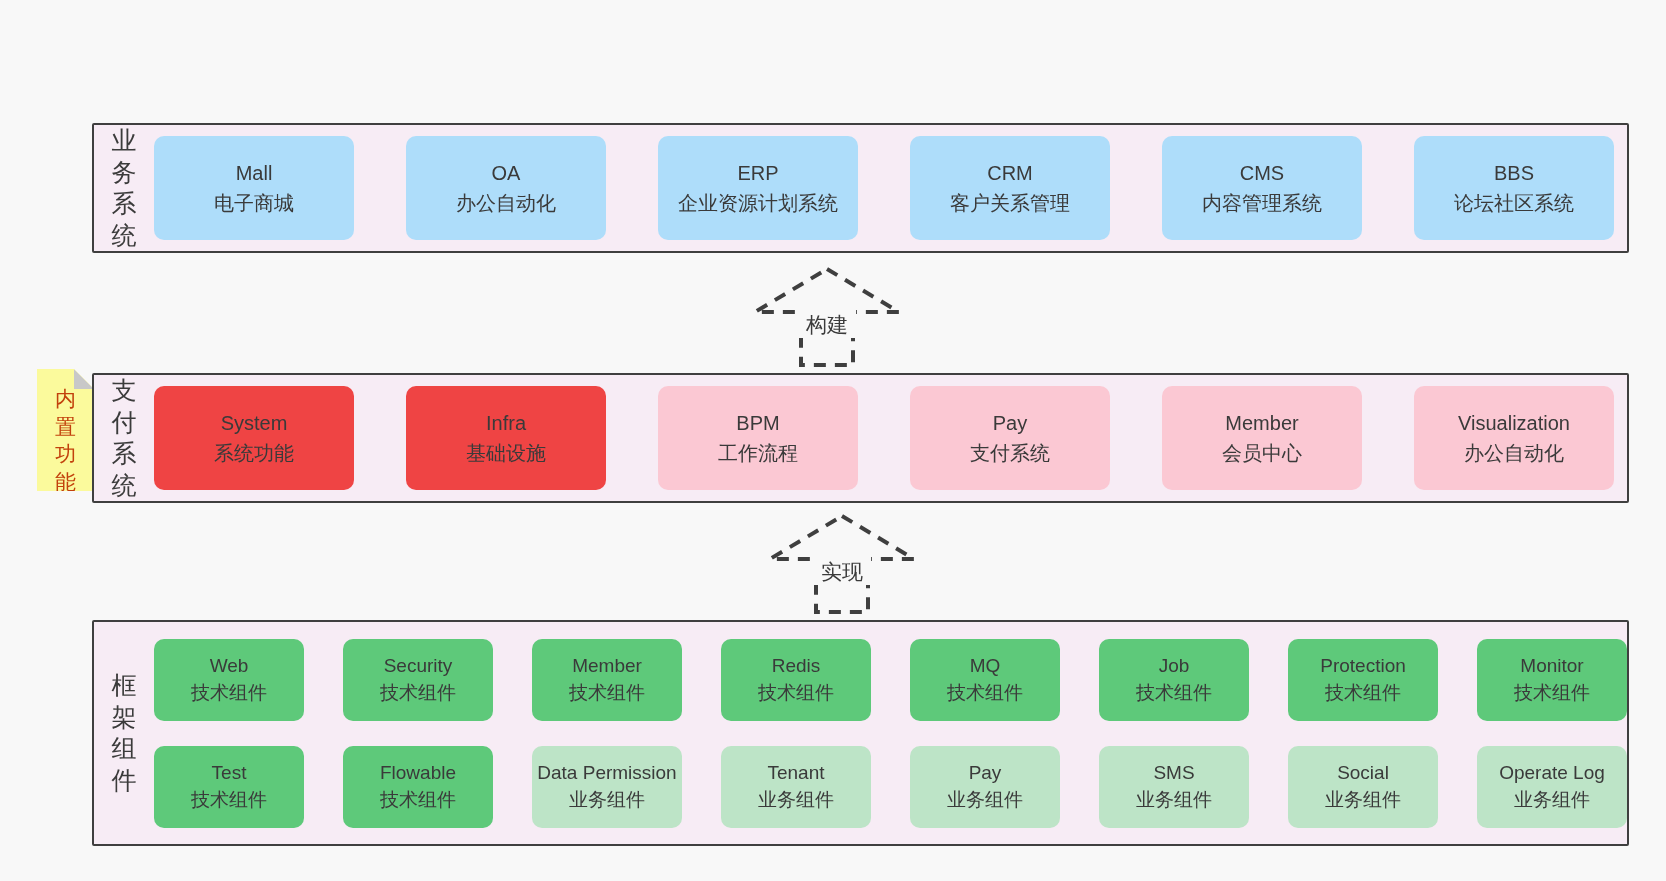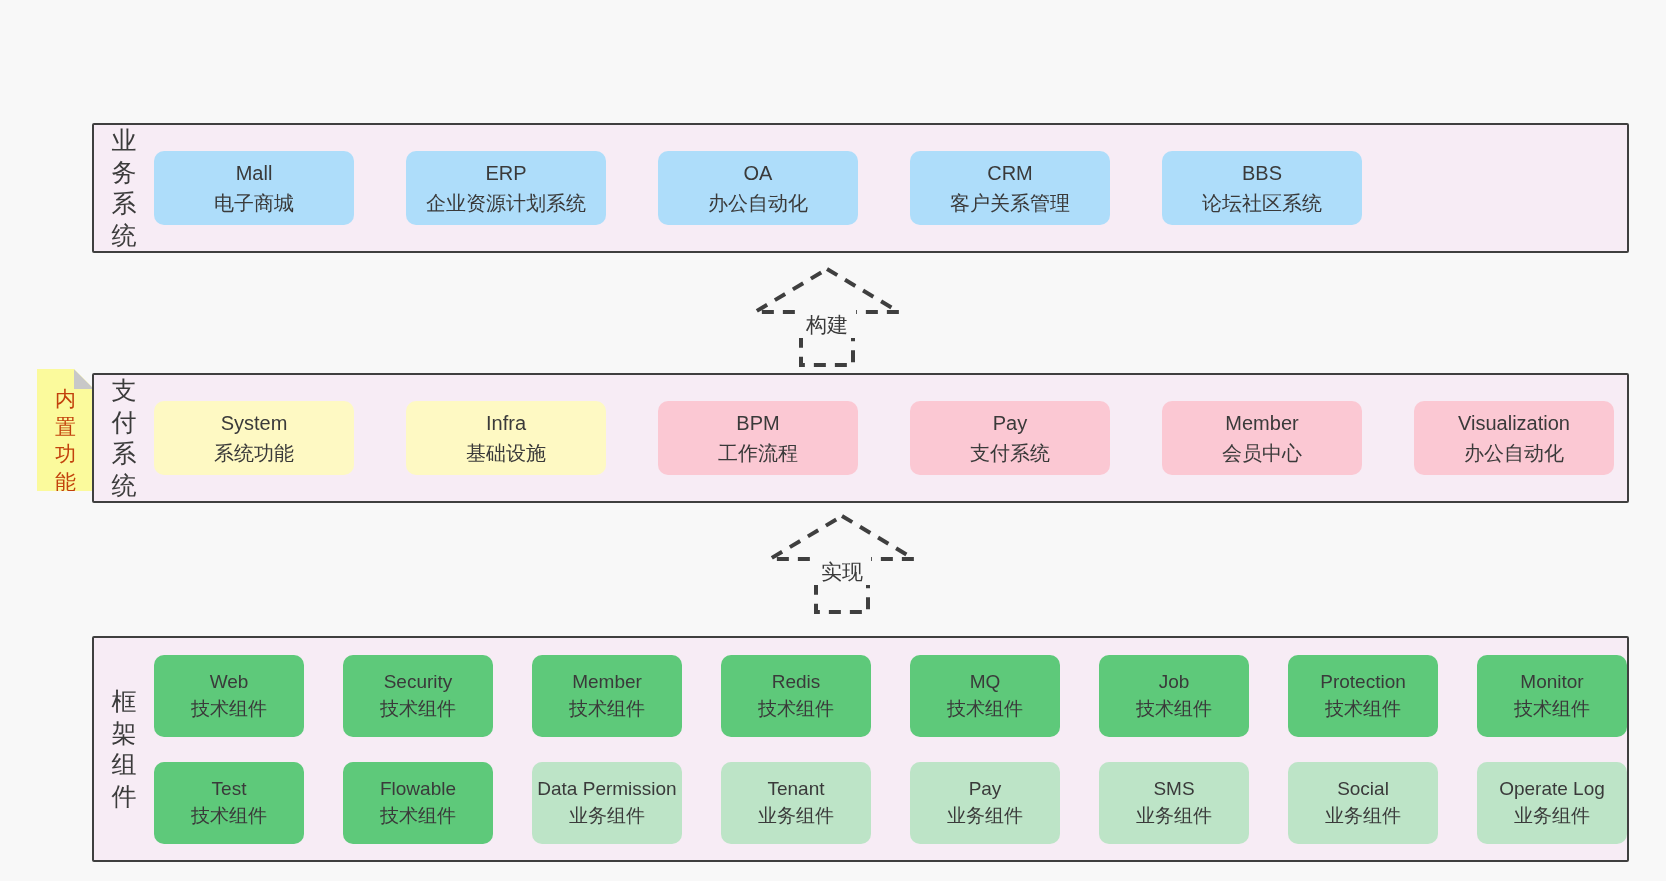--- a/index.html
+++ b/index.html
@@ -23,24 +23,24 @@
   .row6 { display:flex; gap:52px; align-items:center; }
   .grid8 {
     display:grid; grid-template-columns:repeat(8,150px);
     grid-auto-rows:82px; gap:25px 39px; align-items:stretch;
   }
   .box {
     border-radius:10px; display:flex; flex-direction:column;
     justify-content:center; align-items:center; text-align:center;
     font-size:20px; line-height:1.5; color:#3a3a3a;
   }
-  .row6 .box { width:200px; height:74px; }
+  .row6 .box { width:200px; height:104px; }
   .grid8 .box { width:150px; font-size:19px; line-height:1.4; padding:2px 4px; box-sizing:border-box; }
   .t-blue   { background:#aeddfa; }
-  .t-red    { background:#fef9c3; }
+  .t-red    { background:#ef4444; }
   .t-pink   { background:#fbc8d3; }
   .t-green  { background:#5ec97a; }
   .t-lgreen { background:#bde4c7; }
   
   .note {
     position:absolute; width:57px; background:#fbfa9c; z-index:0;
     clip-path:polygon(0 0, calc(100% - 20px) 0, 100% 20px, 100% 100%, 0 100%);
   }
   .note-fold {
     position:absolute; top:0; right:0; width:20px; height:20px;
@@ -56,21 +56,21 @@
     fill:none; stroke:#3f3f3f; stroke-width:4;
     stroke-dasharray:12 9; stroke-linejoin:miter;
   }
   .arrow rect { fill:#f8f8f8; }
   .arrow text {
     font-family:"Liberation Sans", sans-serif; font-size:21px;
     fill:#3b3b3b; text-anchor:middle;
   }
   .s1 { top:123px; height:130px; }
   .s2 { top:373px; height:130px; }
-  .s3 { top:620px; height:226px;margin-top:16px; }
+  .s3 { top:620px; height:226px; }
   .a1 { left:752px; top:266px; }
   .a2 { left:767px; top:513px; }
   .n1 { left:37px; top:369px; height:122px; }
   .n2 { left:37px; top:652px; height:132px; }
 </style>
 </head>
 <body>
 
 <div class="canvas">
 
@@ -81,30 +81,34 @@
 
 
   <section class="band s1">
     <div class="v-label">业务系统</div>
     <div class="row6">
       <div class="box t-blue">
         <span>Mall</span>
         <span>电子商城</span>
       </div>
       <div class="box t-blue">
+        <span>OA</span>
+        <span>办公自动化</span>
+      </div>
+      <div class="box t-blue">
         <span>ERP</span>
         <span>企业资源计划系统</span>
       </div>
       <div class="box t-blue">
-        <span>OA</span>
-        <span>办公自动化</span>
-      </div>
-      <div class="box t-blue">
         <span>CRM</span>
         <span>客户关系管理</span>
+      </div>
+      <div class="box t-blue">
+        <span>CMS</span>
+        <span>内容管理系统</span>
       </div>
       <div class="box t-blue">
         <span>BBS</span>
         <span>论坛社区系统</span>
       </div>
     </div>
   </section>
 
   <svg class="arrow a1" viewBox="0 0 150 102">
     <path d="M75 3 L147 46 H101 V99 H49 V46 H3 Z"></path>

